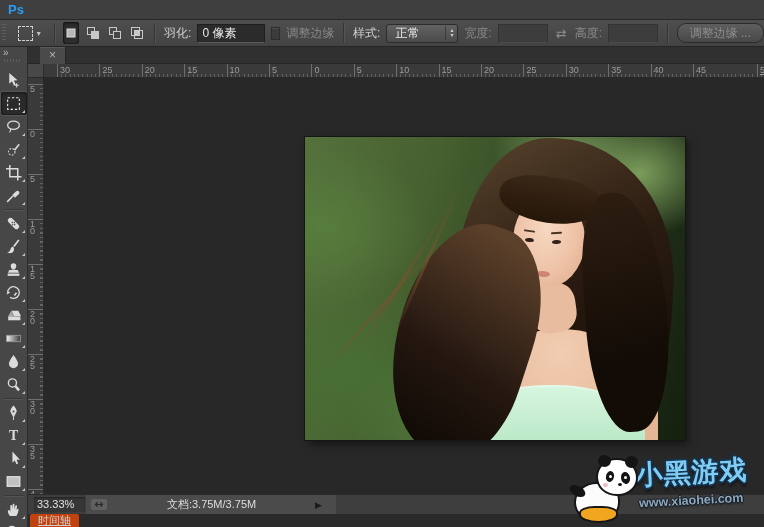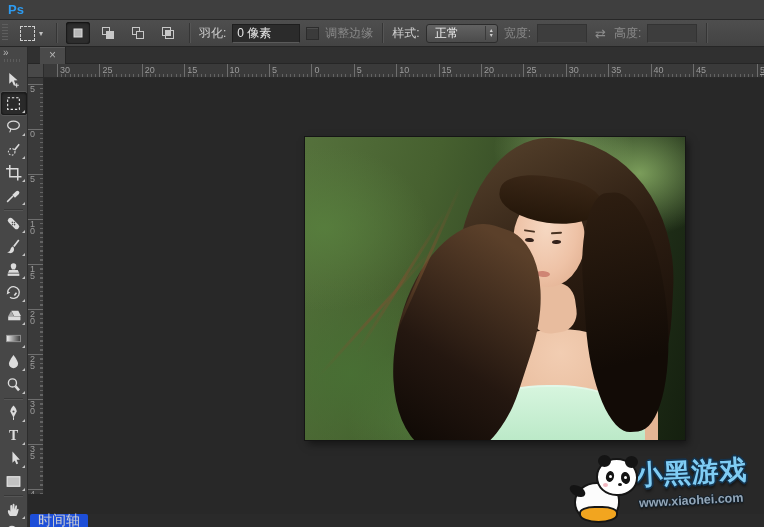--- a/index.html
+++ b/index.html
@@ -132,22 +132,22 @@
   #zoom-field{position:absolute;left:6px;top:2px;width:48px;height:15px;background:#363636;
     box-shadow:inset 0 1px 2px rgba(0,0,0,.4);font-size:11px;color:#e0e0e0;line-height:15px;padding-left:3px;}
   #doc-section{position:absolute;left:58px;top:0;width:250px;height:19px;background:#4b4b4b;
     display:flex;align-items:center;}
   #drive-icon{margin-left:4px;display:flex;}
   #doc-info{flex:1;text-align:center;font-size:11px;color:#dcdcdc;}
   #status-menu-arrow{color:#1b1b1b;font-size:9px;margin-right:14px;}
 
   
   #timeline-bar{position:absolute;left:28px;top:514px;width:736px;height:13px;background:#2a2a2a;}
-  #timeline-tab{position:absolute;left:2px;top:0;height:13px;background:#1d4ed8;border-radius:2px 2px 0 0;
-    font-size:14px;color:#cfcfcf;line-height:13px;padding:0 8px;}
+  #timeline-tab{position:absolute;left:2px;top:0;height:13px;background:#c2410c;border-radius:2px 2px 0 0;
+    font-size:11px;color:#cfcfcf;line-height:13px;padding:0 8px;text-decoration:underline;}
 
   
   #watermark{position:absolute;left:570px;top:454px;width:194px;height:73px;z-index:20;}
   #panda{position:absolute;left:2px;top:4px;width:70px;height:68px;}
   #panda div{position:absolute;box-sizing:border-box;}
   .p-body{left:2px;top:24px;width:46px;height:40px;background:#fcfcfc;border:2px solid #161616;border-radius:50% 45% 48% 48%;z-index:1;}
   .p-arm{left:-3px;top:28px;width:17px;height:10px;background:#141414;border-radius:50%;transform:rotate(28deg);z-index:2;}
   .p-pants{left:7px;top:48px;width:39px;height:17px;background:#f2a51f;border:2px solid #161616;border-radius:40% 40% 50% 50%;z-index:3;}
   .p-head{left:24px;top:0;width:42px;height:38px;background:#ffffff;border:2px solid #161616;border-radius:50% 52% 48% 50%;z-index:4;}
   .p-ear-l{left:26px;top:-3px;width:13px;height:12px;background:#141414;border-radius:50%;z-index:5;}
@@ -219,20 +219,21 @@
         <span>▴</span>
           <span>▾</span>
       </span>
     </div>
     <span class="ob-label disabled">宽度:</span>
     <input class="ob-input small" disabled="" value="" style="">
     <span class="swap">⇄</span>
     <span class="ob-label disabled">高度:</span>
     <input class="ob-input small" disabled="" value="" style="">
     <div class="ob-sep"></div>
+    <div class="refine-btn">调整边缘 ...</div>
   </div>
 
   <div id="toolbox">
     <div id="toolbox-header">
       <div id="collapse-btn">»</div>
       <div class="grip-h"></div>
     </div>
     <div id="toolbox-tools">
         <div class="tool">
           <span>
@@ -487,20 +488,33 @@
       <div class="fringe"></div>
       <div class="hair-right"></div>
       <div class="mint-top"></div>
       <div class="hair-front"></div>
       <div class="strand s1"></div>
       <div class="strand s2"></div>
       <div class="strand s3"></div>
     </div>
   </div>
 
+  <div id="status-bar">
+    <div id="zoom-field">33.33%</div>
+    <div id="doc-section">
+      <span id="drive-icon">
+          <svg viewBox="0 0 20 14" width="18" height="13">
+            <rect x="1" y="1" width="18" height="12" rx="2.5" fill="#606060"></rect>
+            <path d="M6 7h8M11.5 4.5L14 7l-2.5 2.5M8.5 9.5L6 7l2.5-2.5" stroke="#2b2b2b" stroke-width="1.3" fill="none"></path>
+          </svg>
+        </span>
+      <span id="doc-info">文档:3.75M/3.75M</span>
+      <span id="status-menu-arrow">▶</span>
+    </div>
+  </div>
 
   <div id="timeline-bar">
     <div id="timeline-tab">时间轴</div>
   </div>
 
   <div id="watermark">
     <div id="panda">
       <div class="p-arm"></div>
         <div class="p-body"></div>
         <div class="p-pants"></div>

